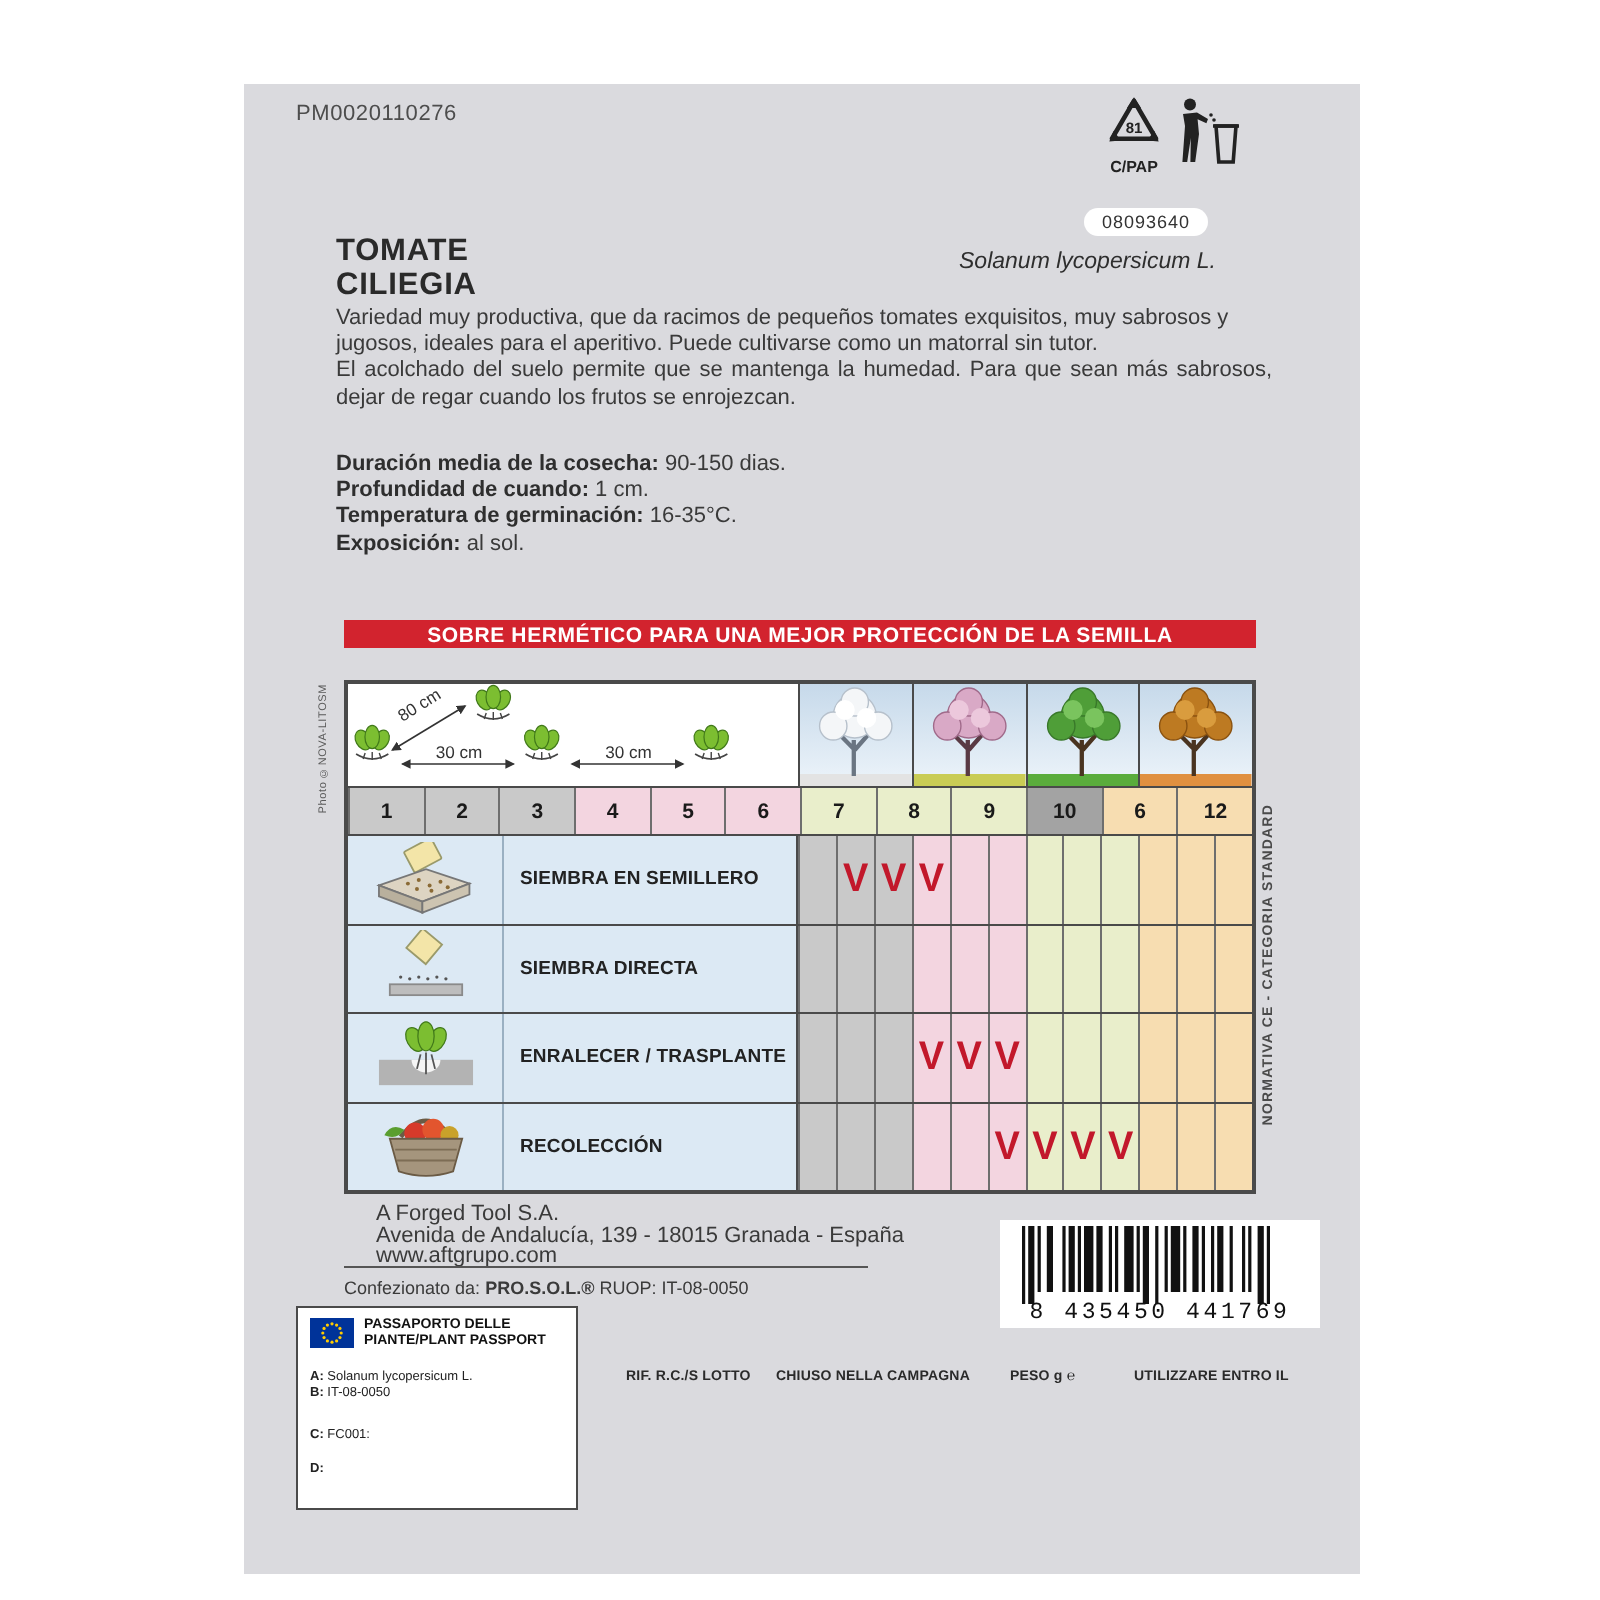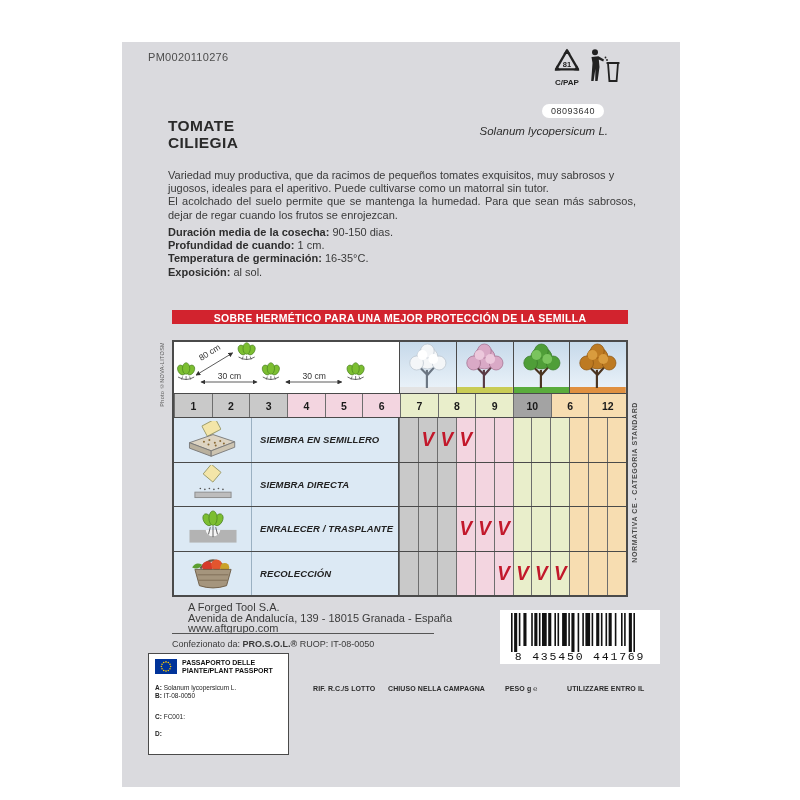--- a/index.html
+++ b/index.html
@@ -12,21 +12,21 @@
   .recycle-group { position: absolute; left: 428px; top: 5px; width: 34px; text-align: center; }
   .cpap { font-size: 8px; font-weight: 700; color: #222; margin-top: -1px; }
   .tidyman { position: absolute; left: 463px; top: 4px; }
 
   .pill { position: absolute; right: 76px; top: 62px; width: 62px; height: 14px; background: #fff; border-radius: 7px;
           font-size: 9px; color: #333; text-align: center; line-height: 14px; letter-spacing: .5px; }
   .latin { position: absolute; right: 72px; top: 83px; width: 260px; text-align: right; font-style: italic; font-size: 11.5px; color: #2e2e2e; }
 
   .title { position: absolute; left: 46px; top: 76px; font-size: 15.5px; font-weight: 700; color: #2a2a2a; line-height: 16.5px; letter-spacing: .4px; }
 
-  .desc { position: absolute; left: 46px; top: 127px; width: 468px; font-size: 11px; color: #3a3a3a; line-height: 13.2px; }
+  .desc { position: absolute; left: 46px; top: 111px; width: 468px; font-size: 11px; color: #3a3a3a; line-height: 13.2px; }
   .desc p:nth-child(2) { text-align: justify; }
   .specs { position: absolute; left: 46px; top: 184px; width: 468px; font-size: 11px; color: #3a3a3a; line-height: 13.2px; }
   .spec b { font-weight: 700; color: #2e2e2e; text-align: center; }
 
   .banner { position: absolute; left: 50px; top: 268px; width: 456px; height: 14px; background: #d2232e; color: #fff;
             font-size: 10.5px; font-weight: 700; text-align: center; line-height: 17px; letter-spacing: .3px; }
 
   .photo-credit { position: absolute; left: 37px; top: 300px; font-size: 5.5px; color: #5a5a5a;
                   writing-mode: vertical-rl; transform: rotate(180deg); letter-spacing: .3px; }
   .normativa { position: absolute; left: 509px; top: 360px; font-size: 7px; font-weight: 600; color: #4a4a4a;
@@ -40,21 +40,21 @@
   .season-cells { flex: 1; display: flex; }
   .season { flex: 1; border-left: 1px solid #4a4a4a; background: linear-gradient(#c6d9ea, #edf4fa); position: relative; }
   .season svg { position: absolute; left: 0; top: 0; width: 100%; height: 100%; }
   .row-months { height: 23px; display: flex; }
   .bartitle { width: 225px; background: #1c1c1a; color: #fff; display: flex; flex-direction: column; justify-content: center;
               text-align: center; font-size: 8.5px; font-weight: 700; line-height: 9.5px; letter-spacing: .2px; }
   .mgroup { flex: 1; display: flex; }
   .mcell { flex: 1; border-left: 1px solid #6e6e6e; display: flex; align-items: center; justify-content: center; position: relative; }
   .mhead { font-size: 10.5px; font-weight: 700; color: #1a1a1a; }
   .table-body { flex: 1; display: flex; flex-direction: column; }
-  .trow { flex: 1; display: flex; border-top: 1px solid #4a4a4a; font-style: italic; }
+  .trow { flex: 1; display: flex; border-top: 1px solid #4a4a4a; }
   .icell { width: 78px; background: #dce9f4; border-right: 1px solid #9ab0c2; display: flex; align-items: center; justify-content: center; }
   .icell svg { width: 58px; height: 38px; }
   .lcell { width: 147px; background: #dce9f4; border-right: 1px solid #4a4a4a; display: flex; align-items: center;
            padding-left: 8px; font-size: 9.5px; font-weight: 700; color: #222; letter-spacing: .1px; }
   .chk { color: #c2182b; font-weight: 900; font-size: 19px; line-height: 1; transform: scaleY(1.05); }
   .dtxt { font-size: 8.5px; fill: #333; }
 
   .company-block { position: absolute; left: 66px; top: 560px; font-size: 11px; color: #3a3a3a; line-height: 10.5px; }
   .rule { position: absolute; left: 50px; top: 591px; width: 262px; border-top: 1px solid #555; }
   .packer { position: absolute; left: 50px; top: 597px; font-size: 9px; color: #3a3a3a; }

